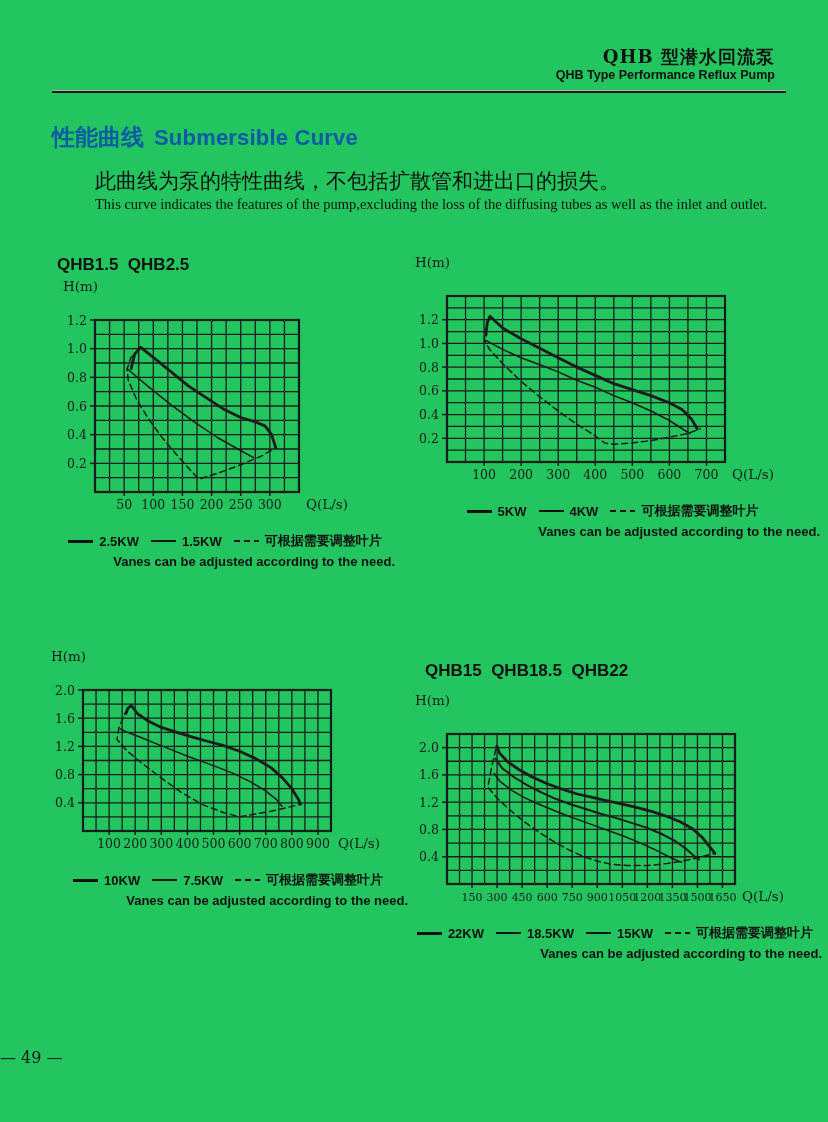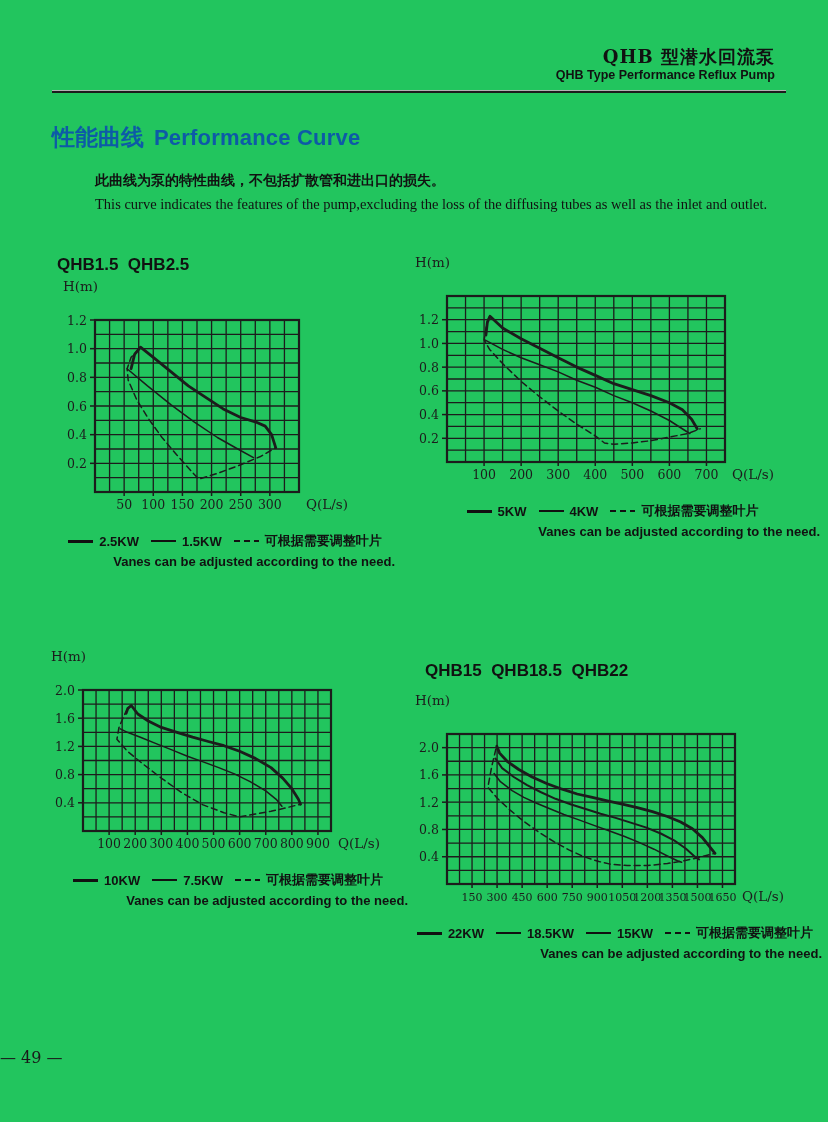--- a/index.html
+++ b/index.html
@@ -11,21 +11,21 @@
   .hdr-en{font-size:12.5px;font-weight:bold;line-height:15px;}
   .hdr-rule{position:absolute;top:90px;left:52px;width:734px;}
   .hdr-rule .lt{height:1px;background:#b3b3b3;}
   .hdr-rule .dk{height:2px;background:#1c1c1c;}
   
   .sec-title{position:absolute;top:122px;left:52px;font-weight:bold;color:#0d5aa7;}
   .sec-title .cn{font-size:23px;}
   .sec-title .en{font-size:22px;margin-left:10px;letter-spacing:0.2px;}
   
   .intro{position:absolute;top:170px;left:95px;width:690px;}
-  .intro-cn{font-size:14px;font-weight:700;line-height:21px;}
+  .intro-cn{font-size:21px;font-weight:400;line-height:21px;}
   .intro-en{font-family:"Liberation Serif",serif;font-size:14.5px;font-weight:400;line-height:20px;margin-top:3px;}
   
   .chart-block{position:absolute;}
   .chart-title{font-size:17px;font-weight:bold;white-space:pre;line-height:22px;}
   .chart-host svg{display:block;}
   .legend{margin-top:14px;text-align:right;}
   .leg-row{display:flex;justify-content:center;align-items:center;gap:12px;flex-wrap:nowrap;}
   .leg-item{display:flex;align-items:center;gap:6px;white-space:nowrap;}
   .leg-label{font-size:13px;font-weight:bold;}
   .leg-sample{display:inline-block;width:25px;}
@@ -55,21 +55,21 @@
   <div class="hdr">
     <div class="hdr-cn">QHB 型潜水回流泵</div>
     <div class="hdr-en">QHB Type Performance Reflux Pump</div>
   </div>
   <div class="hdr-rule">
     <div class="lt"></div>
     <div class="dk"></div>
   </div>
 
   <div class="sec-title">
-    <span class="cn">性能曲线</span><span class="en">Performance Curve</span>
+    <span class="cn">性能曲线</span><span class="en">Submersible Curve</span>
   </div>
 
   <div class="intro">
     <div class="intro-cn">此曲线为泵的特性曲线，不包括扩散管和进出口的损失。</div>
     <div class="intro-en">This curve indicates the features of the pump,excluding the loss of the diffusing tubes as well as the inlet and outlet.</div>
   </div>
 
   <section class="chart-block" id="cb0">
     <div class="chart-title">QHB1.5  QHB2.5</div>
     <div class="chart-host">

